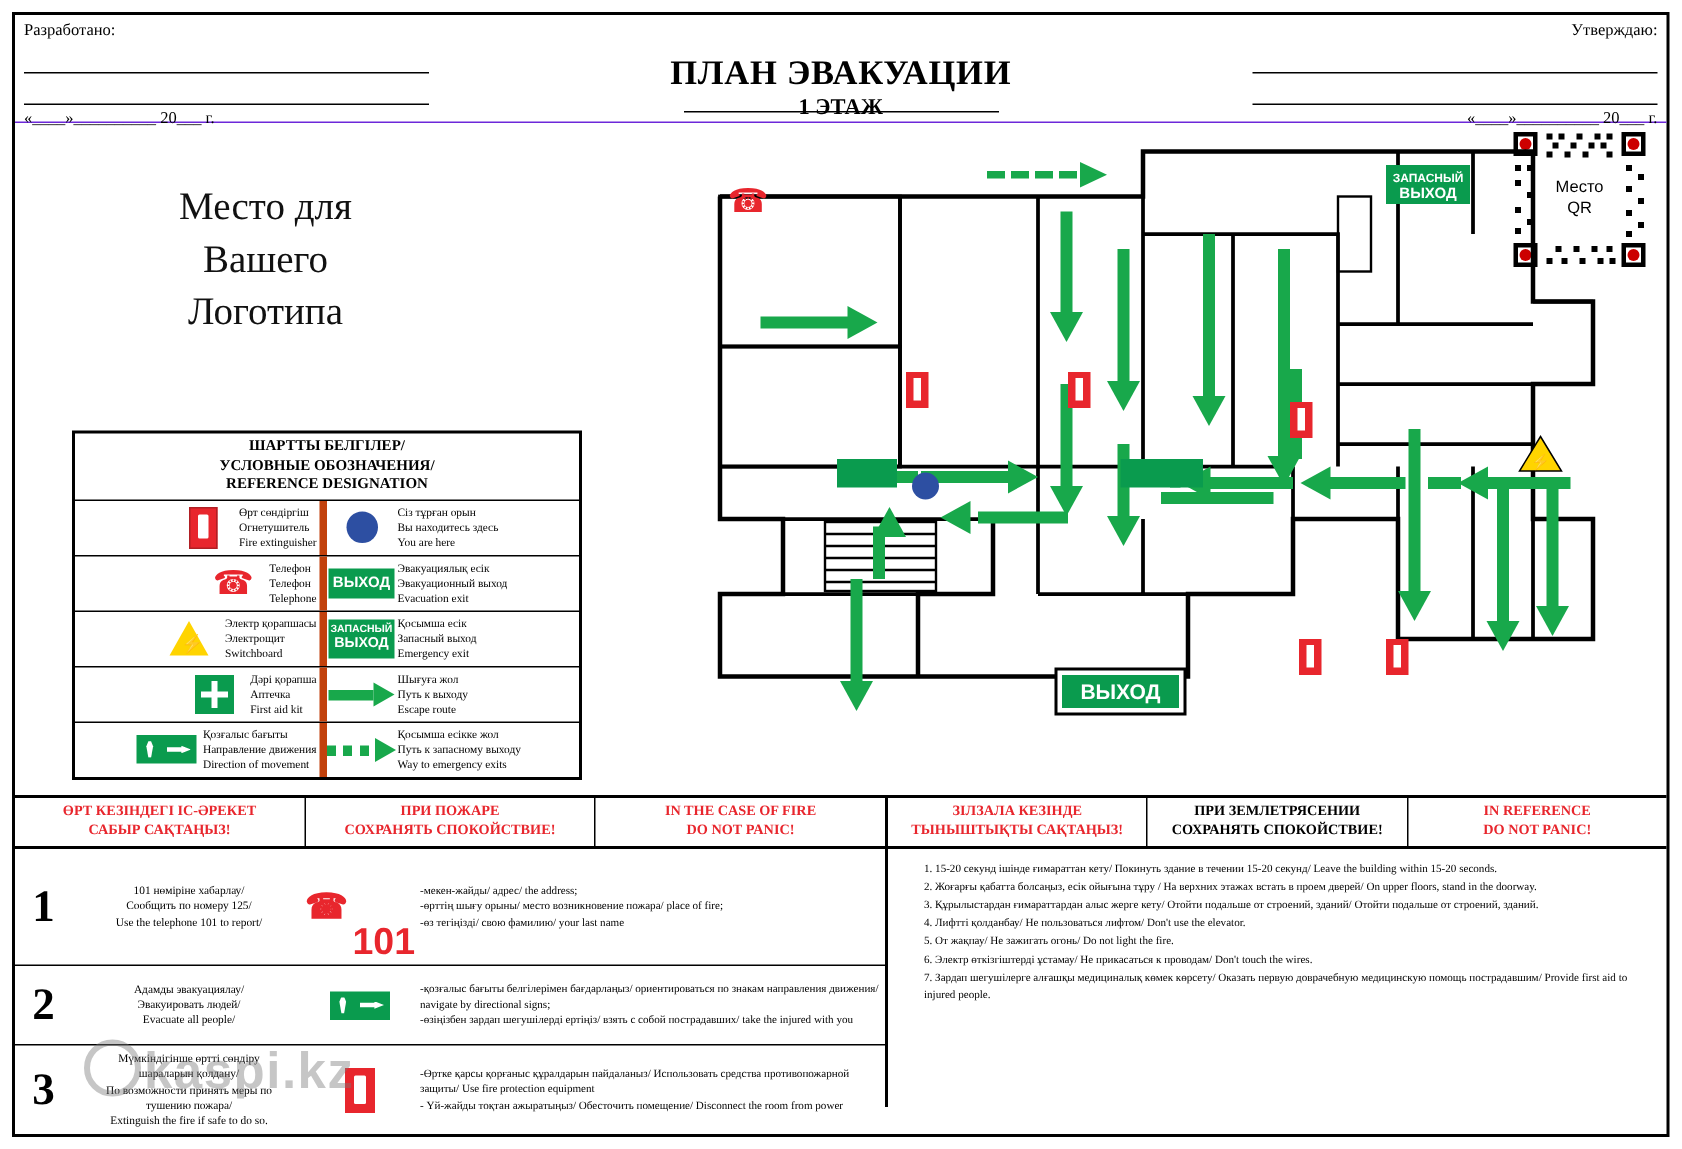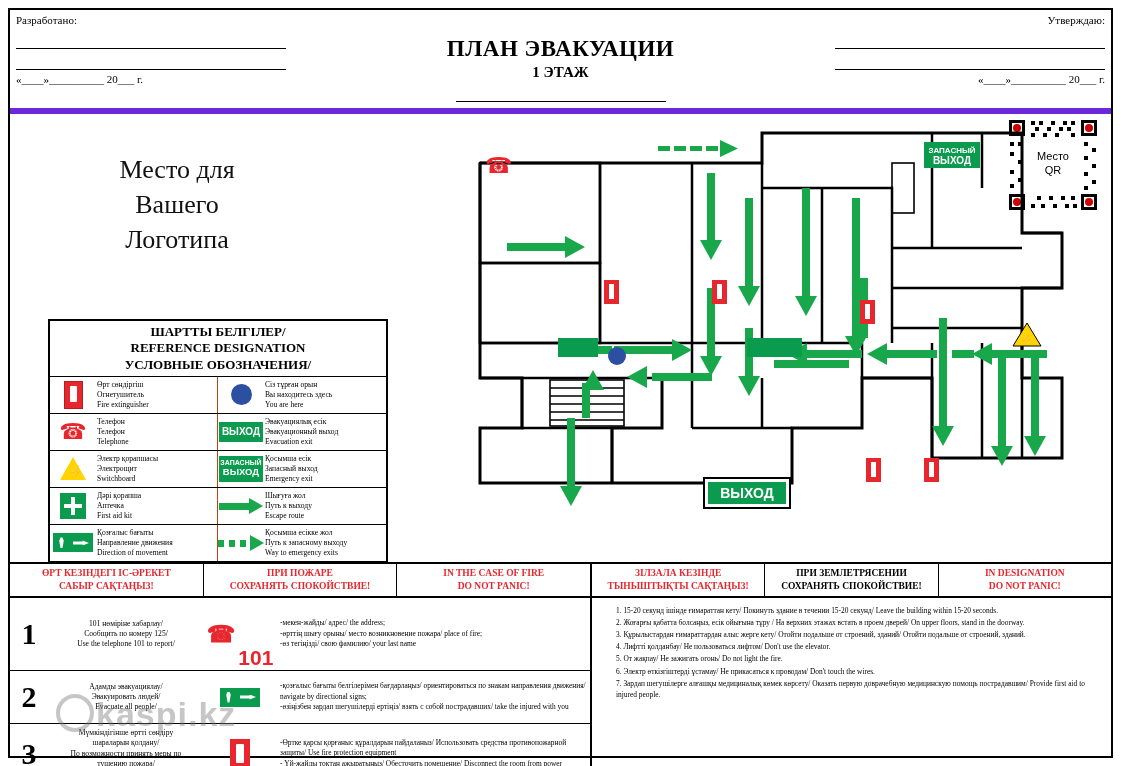--- a/index.html
+++ b/index.html
@@ -1,43 +1,43 @@
 <!DOCTYPE html>
 <html><head>
 <meta charset="utf-8">
 <style>
   html,body{margin:0;padding:0;background:#fff;}
   body{width:1121px;height:766px;font-family:"Liberation Serif",serif;color:#000;}
   .page{position:relative;width:1121px;height:766px;background:#fff;box-sizing:border-box;padding:8px;}
   .frame{position:relative;width:1105px;height:750px;border:2px solid #000;box-sizing:border-box;background:#fff;}
 
   
-  .header{position:relative;height:104px;border-bottom:6px solid #6d28d9;box-sizing:border-box;padding-left:40px;}
+  .header{position:relative;height:72px;border-bottom:1px solid #6d28d9;box-sizing:border-box;padding-left:40px;}
   .hdr-left{position:absolute;left:6px;top:4px;width:270px;font-size:11px;}
   .hdr-right{position:absolute;right:6px;top:4px;width:270px;font-size:11px;text-align:right;}
   .rule{border-bottom:1px solid #000;height:22px;}
   .rule2{border-bottom:1px solid #000;height:16px;margin-top:4px;}
   .dateline{font-size:11px;margin-top:3px;white-space:nowrap;}
   .hdr-title{position:absolute;left:0;right:0;top:26px;text-align:center;}
   .hdr-title .t1{font-size:23px;font-weight:bold;letter-spacing:.5px;}
   .hdr-title .t2{font-size:15px;font-weight:bold;margin-top:2px;}
   .hdr-underline{position:absolute;left:50%;transform:translateX(-50%);bottom:6px;width:210px;border-bottom:1px solid #000;}
 
   
   .body{position:relative;height:450px;border-bottom:2px solid #000;box-sizing:border-box;}
 
   .logo{position:absolute;left:52px;top:38px;width:230px;text-align:center;font-size:26px;line-height:1.35;color:#111;}
 
   
   .legend{position:absolute;left:38px;top:205px;width:340px;border:2px solid #000;background:#fff;box-sizing:border-box;}
-  .legend-head{text-align:center;font-size:13px;font-weight:bold;line-height:1.25;padding:3px 2px;border-bottom:1px solid #000;}
+  .legend-head{text-align:center;font-size:10px;font-weight:bold;line-height:1.25;padding:3px 2px;border-bottom:1px solid #000;}
   .legend-row{display:flex;border-bottom:1px solid #000;min-height:34px;}
   .legend-row:last-child{border-bottom:none;}
   .lc{display:flex;width:50%;box-sizing:border-box;}
-  .lc.left{border-right:1px solid #c2410c;}
+  .lc.left{border-right:5px solid #c2410c;justify-content:flex-end;}
   .lico{width:46px;min-width:46px;display:flex;align-items:center;justify-content:center;}
   .ltxt{font-size:7.6px;line-height:1.32;padding:3px 2px 3px 1px;display:flex;flex-direction:column;justify-content:center;}
 
   .ico-ext{width:17px;height:26px;background:#e8262d;border:1px solid #b01f24;position:relative;}
   .ico-ext:after{content:"";position:absolute;left:5px;top:4px;width:7px;height:16px;background:#fff;border-radius:1px;}
   .ico-phone{color:#e8262d;font-size:22px;line-height:1;}
   .ico-tri{width:0;height:0;border-left:13px solid transparent;border-right:13px solid transparent;border-bottom:23px solid #ffd400;position:relative;}
   .ico-tri:after{content:"\26A1";position:absolute;left:-5px;top:8px;font-size:12px;color:#000;}
   .ico-aid{width:26px;height:26px;background:#0a9b4e;position:relative;}
   .ico-aid:before{content:"";position:absolute;left:11px;top:4px;width:4px;height:18px;background:#fff;}
@@ -71,21 +71,21 @@
   .bh.sep{border-right:1px solid #000;}
   .red{color:#e8262d;}
   .steps{}
   .step{display:flex;border-bottom:1px solid #000;min-height:52px;}
   .step:last-child{border-bottom:none;}
   .stnum{width:38px;min-width:38px;display:flex;align-items:center;justify-content:center;font-size:30px;font-weight:bold;}
   .stmid{width:150px;min-width:150px;font-size:7.6px;line-height:1.35;padding:4px 3px;border-right:0;display:flex;flex-direction:column;justify-content:center;align-items:center;}
   .stico{width:72px;min-width:72px;display:flex;align-items:center;justify-content:center;}
   .stright{flex:1;font-size:7.4px;line-height:1.42;padding:4px 4px;display:flex;flex-direction:column;justify-content:center;}
   .call101{display:flex;align-items:center;gap:3px;color:#e8262d;font-weight:bold;}
-  .call101 .n{font-size:21px;font-family:"Liberation Sans",sans-serif;margin-top:48px;}
+  .call101 .n{font-size:25px;font-family:"Liberation Sans",sans-serif;margin-top:48px;}
   .call101 .p{font-size:23px;}
   .quake{font-size:7.4px;line-height:1.5;padding:7px 24px;}
   .quake p{margin:0 0 1px 0;}
 
   .ico-exitred{width:20px;height:30px;background:#e8262d;position:relative;}
   .ico-exitred:after{content:"";position:absolute;left:6px;top:5px;width:8px;height:19px;background:#fff;border-radius:1px;}
 
   
   .wm{position:absolute;left:46px;bottom:22px;font-size:34px;color:rgba(120,120,120,.42);font-family:"Liberation Sans",sans-serif;font-weight:bold;letter-spacing:1px;pointer-events:none;}
   .wm .ring{display:inline-block;width:30px;height:30px;border:4px solid rgba(120,120,120,.42);border-radius:50%;vertical-align:-6px;margin-right:2px;}
@@ -181,22 +181,22 @@
           </g>
           <rect x="22" y="24" width="48" height="46" fill="#fff"></rect>
           <text x="46" y="42" text-anchor="middle" font-family="Liberation Sans, sans-serif" font-size="11" fill="#000">Место</text>
           <text x="46" y="56" text-anchor="middle" font-family="Liberation Sans, sans-serif" font-size="11" fill="#000">QR</text>
         </svg>
       </div>
 
       <div class="legend">
         <div class="legend-head">
           <div>ШАРТТЫ БЕЛГІЛЕР/</div>
+          <div>УСЛОВНЫЕ ОБОЗНАЧЕНИЯ/</div>
           <div>REFERENCE DESIGNATION</div>
-          <div>УСЛОВНЫЕ ОБОЗНАЧЕНИЯ/</div>
         </div>
 
         <div class="legend-row">
           <div class="lc left">
             <div class="lico">
                 <span class="ico-ext"></span>
               </div>
             <div class="ltxt">
               <span>Өрт сөндіргіш</span>
               <span>Огнетушитель</span>
@@ -513,21 +513,21 @@
         <div class="bhead">
           <div class="bh sep red">
             <span>ЗІЛЗАЛА КЕЗІНДЕ</span>
             <span>ТЫНЫШТЫҚТЫ САҚТАҢЫЗ!</span>
           </div>
           <div class="bh sep">
             <span>ПРИ ЗЕМЛЕТРЯСЕНИИ</span>
             <span>СОХРАНЯТЬ СПОКОЙСТВИЕ!</span>
           </div>
           <div class="bh red">
-            <span>IN DESIGNATION</span>
+            <span>IN REFERENCE</span>
             <span>DO NOT PANIC!</span>
           </div>
         </div>
         <div class="quake">
           <p>1. 15-20 секунд ішінде ғимараттан кету/ Покинуть здание в течении 15-20 секунд/ Leave the building within 15-20 seconds.</p>
           <p>2. Жоғарғы қабатта болсаңыз, есік ойығына тұру / На верхних этажах встать в проем дверей/ On upper floors, stand in the doorway.</p>
           <p>3. Құрылыстардан ғимараттардан алыс жерге кету/ Отойти подальше от строений, зданий/ Отойти подальше от строений, зданий.</p>
           <p>4. Лифтті қолданбау/ Не пользоваться лифтом/ Don't use the elevator.</p>
           <p>5. От жақпау/ Не зажигать огонь/ Do not light the fire.</p>
           <p>6. Электр өткізгіштерді ұстамау/ Не прикасаться к проводам/ Don't touch the wires.</p>

